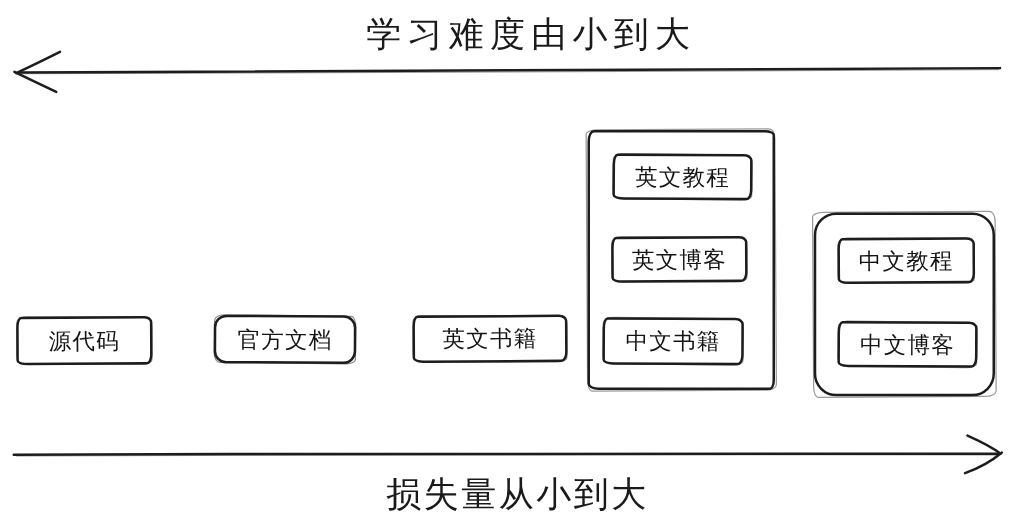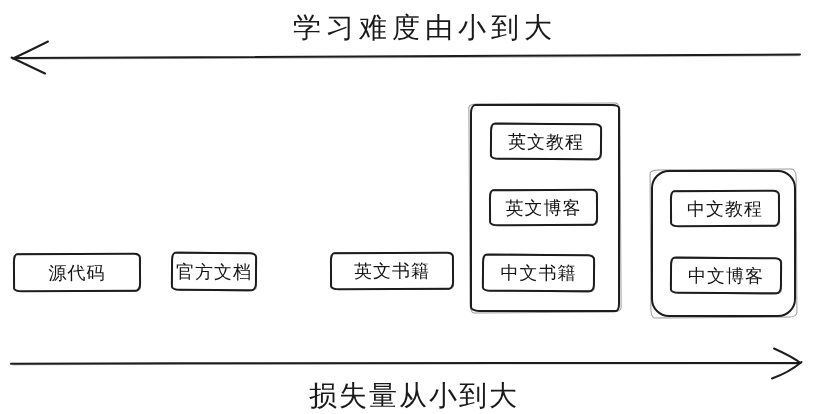--- a/index.html
+++ b/index.html
@@ -76,23 +76,23 @@
       <path d="M 13 364.8 C 280 364, 560 363.6, 797 364" stroke-width="0.8" opacity="0.45"></path>
       <path d="M 774 348.5 Q 792 356.5 800.5 363"></path>
       <path d="M 801.5 362 Q 789 372.5 772 378.5"></path>
     </g>
   </svg>
 
   <div class="axis-label top">学习难度由小到大</div>
 
   <div class="axis-label bottom">损失量从小到大</div>
 
-  <div class="sketch-box r-neg" style="left:13px;top:253px;width:128px;height:39px;">源代码</div>
+  <div class="sketch-box r-neg" style="left:13px;top:253px;width:109px;height:39px;">源代码</div>
 
-  <div class="sketch-box r-pos" style="left:171px;top:252px;width:86px;height:39px;">官方文档</div>
+  <div class="sketch-box r-pos" style="left:171px;top:252px;width:114px;height:39px;border-radius:10px;">官方文档</div>
 
   <div class="sketch-box r-neg" style="left:330px;top:252px;width:124px;height:38px;">英文书籍</div>
 
   <div class="sketch-group" style="left:470px;top:104px;width:150px;height:208px;">
     <div class="sketch-box r-pos" style="left:18px;top:17px;width:112px;height:37px;">英文教程</div>
     <div class="sketch-box r-neg" style="left:17px;top:83px;width:109px;height:37px;">英文博客</div>
     <div class="sketch-box r-pos" style="left:10px;top:148px;width:113px;height:38px;">中文书籍</div>
   </div>
 
   <div class="sketch-group" style="left:651px;top:170px;width:145px;height:147px;border-radius:18px;">

